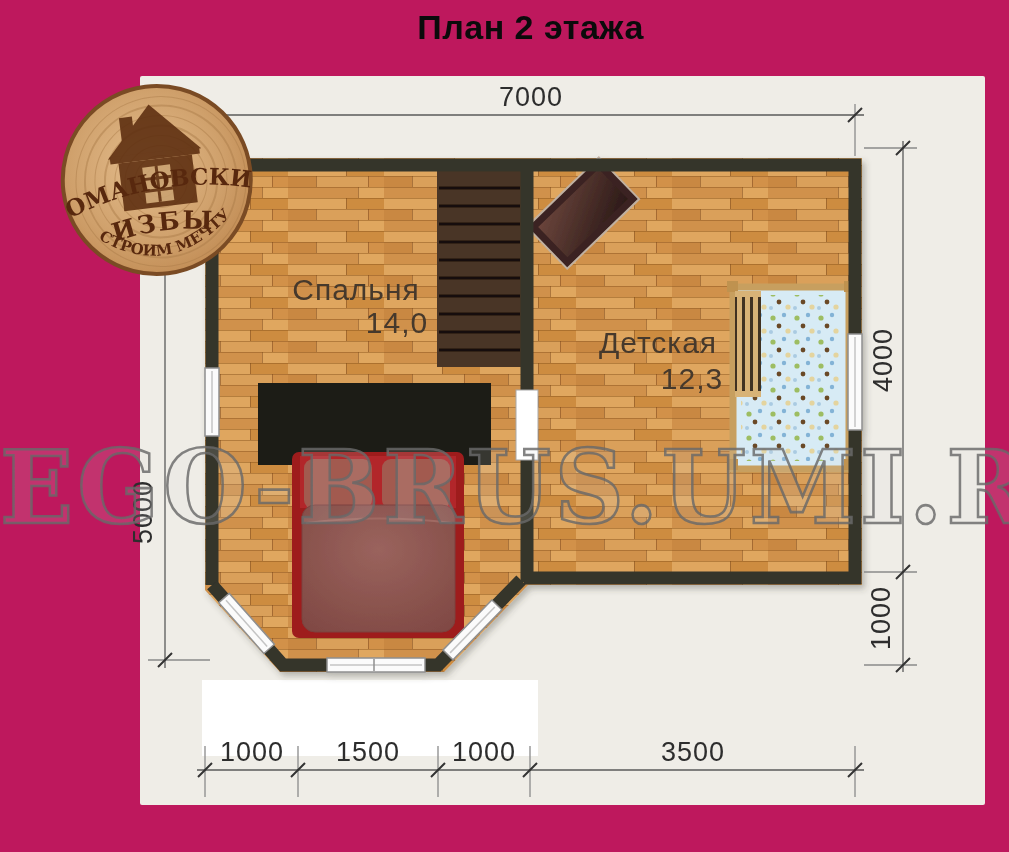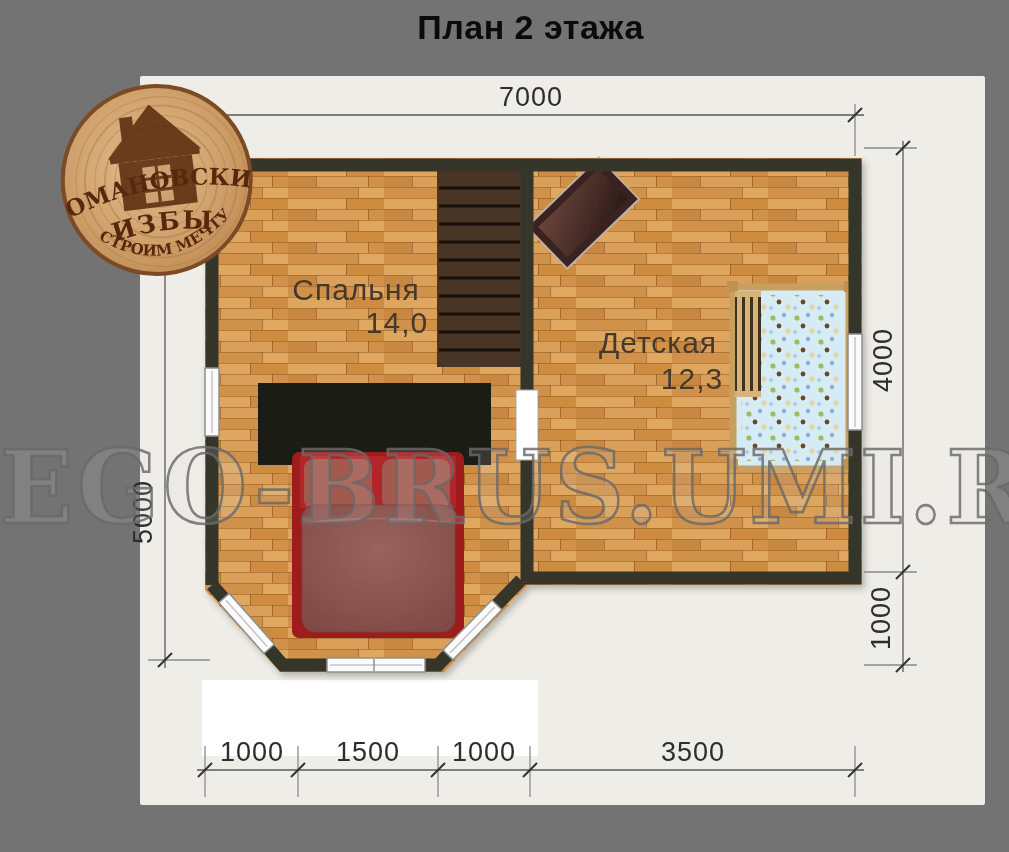--- a/index.html
+++ b/index.html
@@ -1,16 +1,16 @@
 <!DOCTYPE html>
 <html><head>
 <meta charset="utf-8">
 <style>
   html,body{margin:0;padding:0;background:#ffffff;}
-  .page{position:relative;width:1009px;height:852px;background:#737373;overflow:hidden;
+  .page{position:relative;width:1009px;height:852px;background:#be185d;overflow:hidden;
         font-family:"Liberation Sans", sans-serif;}
   .title{position:absolute;top:8px;left:0;width:1009px;box-sizing:border-box;padding-left:52px;
          margin:0;text-align:center;font-size:34px;font-weight:bold;color:#0b0b0b;
          font-family:"Liberation Sans", sans-serif;letter-spacing:0.5px;}
   .backdrop{position:absolute;left:140px;top:76px;width:845px;height:729px;
             background:#efede7;border-radius:2px;}
   .plan-svg{position:absolute;left:0;top:0;}
   .watermark{position:absolute;left:0;top:438px;width:1009px;text-align:center;
              font-family:"DejaVu Serif", serif;font-weight:bold;font-size:96px;
              line-height:1.05;letter-spacing:4px;white-space:nowrap;

